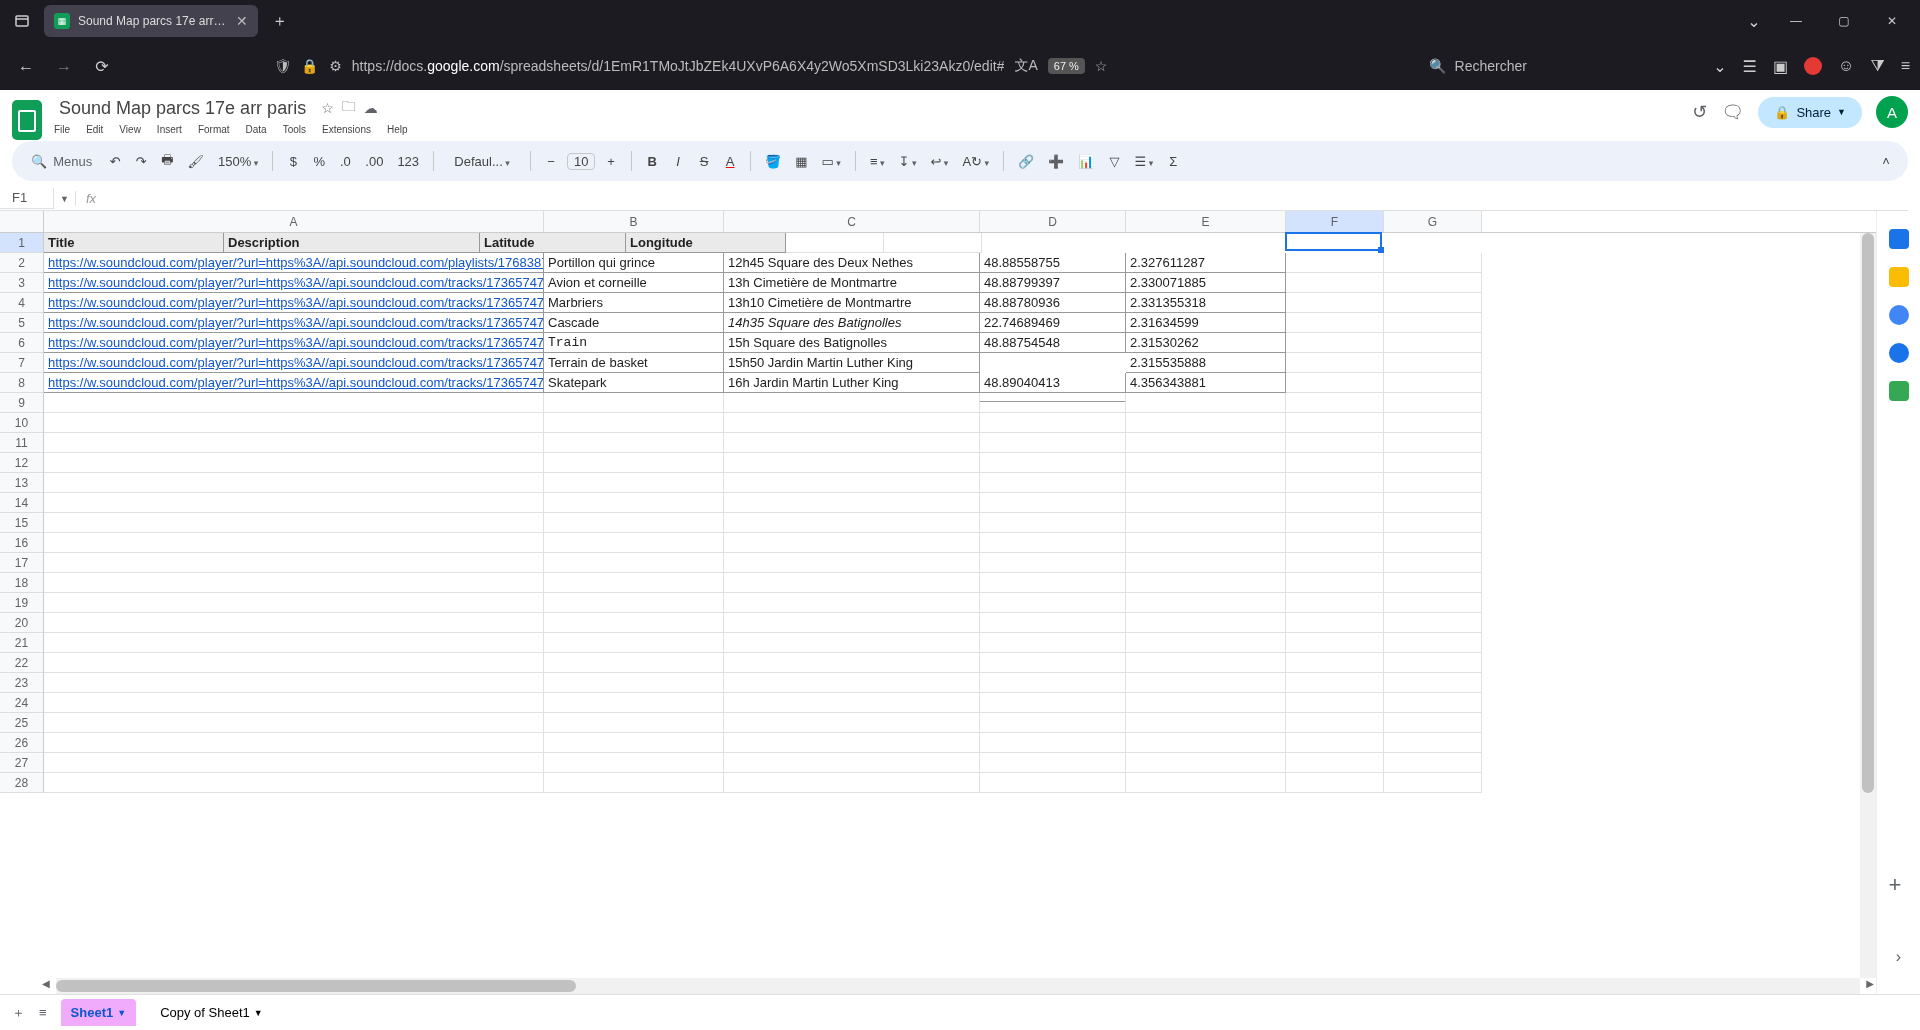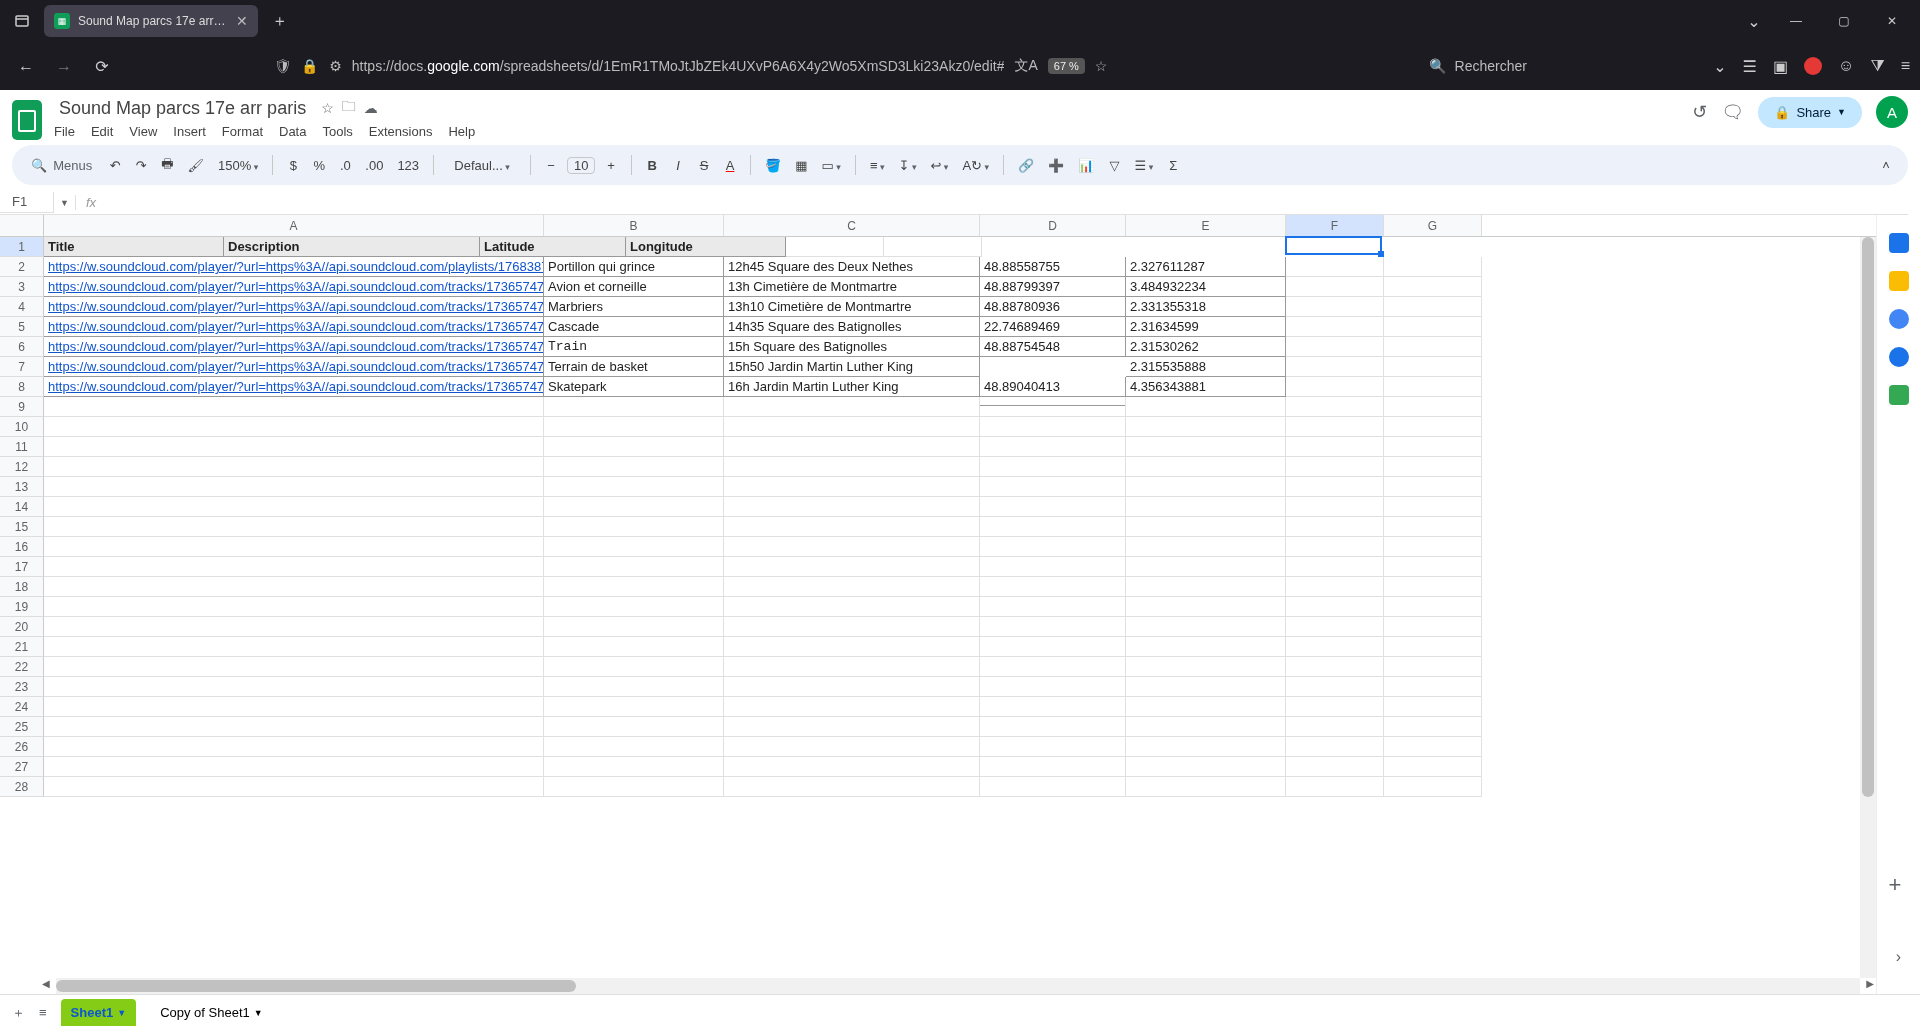--- a/index.html
+++ b/index.html
@@ -30,21 +30,21 @@
 .abp { width:18px; height:18px; background:#e53935; border-radius:50%; }
 
 
 .gs-head { display:flex; align-items:flex-start; padding:6px 12px 0 12px; }
 .gs-logo { width:30px; height:40px; background:#0f9d58; border-radius:5px; margin:4px 10px 0 0; position:relative; }
 .gs-logo::after{content:""; position:absolute; inset:10px 6px 8px 6px; border:2px solid #fff; border-radius:2px;}
 .gs-center { flex:1; }
 .title-row { display:flex; align-items:center; gap:8px; height:24px; }
 .title-input { border:1px solid transparent; padding:2px 6px; font-size:18px; color:#444; border-radius:4px;}
 .title-row .miniic { color:#5f6368; font-size:14px; }
-.menu-row { display:flex; gap:16px; font-size:13px; color:#444; padding:4px 2px 6px 2px; }
+.menu-row { display:flex; gap:16px; font-size:10px; color:#444; padding:4px 2px 6px 2px; }
 .gs-right { display:flex; align-items:center; gap:14px; }
 .gs-ic { color:#5f6368; font-size:18px; }
 .share { background:#c2e7ff; color:#001d35; font-size:13px; padding:8px 16px; border-radius:20px; display:flex; align-items:center; gap:6px; }
 .avatar { width:32px; height:32px; border-radius:50%; background:#00a250; color:#fff; display:flex; align-items:center; justify-content:center; font-size:15px; }
 
 
 .gs-toolbar { display:flex; align-items:center; gap:6px; background:#edf2fa; border-radius:24px; margin:0 12px; height:40px; padding:0 12px; font-size:13px; color:#444; }
 .gs-toolbar .pill { display:flex; align-items:center; gap:6px; border:1px solid transparent; border-radius:6px; padding:2px 6px;}
 .gs-toolbar .menusearch { color:#5f6368; }
 .gs-toolbar .sep { width:1px; height:20px; background:#c7c7c7; margin:0 4px;}
@@ -86,21 +86,21 @@
 .vscroll .th{ position:absolute; left:2px; right:2px; top:0; height:560px; background:#c1c1c1; border-radius:6px;}
 .hscroll{ position:absolute; left:56px; right:16px; bottom:0; height:16px; background:#f1f1f1;}
 .hscroll .th{ position:absolute; top:2px; bottom:2px; left:0; width:520px; background:#c1c1c1; border-radius:6px;}
 .hscroll .ar, .vscroll .ar{ position:absolute; color:#666; font-size:10px;}
 .hscroll .ar.l{left:-14px; top:0;} .hscroll .ar.r{right:-14px; top:0;}
 
 
 .footer { height:36px; border-top:1px solid #e0e0e0; display:flex; align-items:center; gap:14px; padding:0 12px; font-size:13px;}
 .footer .fic{ color:#5f6368;}
 .footer .stab{ padding:6px 10px; border-radius:4px 4px 0 0; display:flex; align-items:center; gap:4px;}
-.footer .stab.active{ color:#0b57d0; font-weight:bold; background:#84cc16;}
+.footer .stab.active{ color:#0b57d0; font-weight:bold; background:#f0abfc;}
 </style>
 </head>
 <body>
 
 <div class="chrome-top">
   <div class="tabbar">
     <div class="sqbtn">
         <svg width="16" height="16" viewBox="0 0 16 16" fill="none" stroke="currentColor" stroke-width="1.5">
           <rect x="2" y="3" width="12" height="10" rx="1"></rect>
           <line x1="2" y1="6" x2="14" y2="6"></line>
@@ -288,37 +288,37 @@
           <div class="cell" style="width: 146px;">48.88558755</div>
           <div class="cell" style="width: 160px;">2.327611287</div>
           <div class="cell" style="width: 98px; border-color: rgb(224, 224, 224);"></div>
           <div class="cell" style="width: 98px; border-color: rgb(224, 224, 224);"></div>
         </div>
         <div class="row datarow">
           <div class="cell link" style="width: 500px;">https://w.soundcloud.com/player/?url=https%3A//api.soundcloud.com/tracks/17365747</div>
           <div class="cell" style="width: 180px;">Avion et corneille</div>
           <div class="cell" style="width: 256px;">13h Cimetière de Montmartre</div>
           <div class="cell" style="width: 146px;">48.88799397</div>
-          <div class="cell" style="width: 160px;">3.484932234</div>
+          <div class="cell" style="width: 160px;">2.330071885</div>
           <div class="cell" style="width: 98px; border-color: rgb(224, 224, 224);"></div>
           <div class="cell" style="width: 98px; border-color: rgb(224, 224, 224);"></div>
         </div>
         <div class="row datarow">
           <div class="cell link" style="width: 500px;">https://w.soundcloud.com/player/?url=https%3A//api.soundcloud.com/tracks/17365747</div>
           <div class="cell" style="width: 180px;">Marbriers</div>
           <div class="cell" style="width: 256px;">13h10 Cimetière de Montmartre</div>
           <div class="cell" style="width: 146px;">48.88780936</div>
           <div class="cell" style="width: 160px;">2.331355318</div>
           <div class="cell" style="width: 98px; border-color: rgb(224, 224, 224);"></div>
           <div class="cell" style="width: 98px; border-color: rgb(224, 224, 224);"></div>
         </div>
         <div class="row datarow">
           <div class="cell link" style="width: 500px;">https://w.soundcloud.com/player/?url=https%3A//api.soundcloud.com/tracks/17365747</div>
           <div class="cell" style="width: 180px;">Cascade</div>
-          <div class="cell" style="width: 256px;">14h35 Square des Batignolles</div>
+          <div class="cell" style="width: 256px; font-style: italic;">14h35 Square des Batignolles</div>
           <div class="cell" style="width: 146px;">22.74689469</div>
           <div class="cell" style="width: 160px;">2.31634599</div>
           <div class="cell" style="width: 98px; border-color: rgb(224, 224, 224);"></div>
           <div class="cell" style="width: 98px; border-color: rgb(224, 224, 224);"></div>
         </div>
         <div class="row datarow">
           <div class="cell link" style="width: 500px;">https://w.soundcloud.com/player/?url=https%3A//api.soundcloud.com/tracks/17365747</div>
           <div class="cell" style="width: 180px; font-family: Liberation Mono, monospace;">Train</div>
           <div class="cell" style="width: 256px;">15h Square des Batignolles</div>
           <div class="cell" style="width: 146px;">48.88754548</div>

